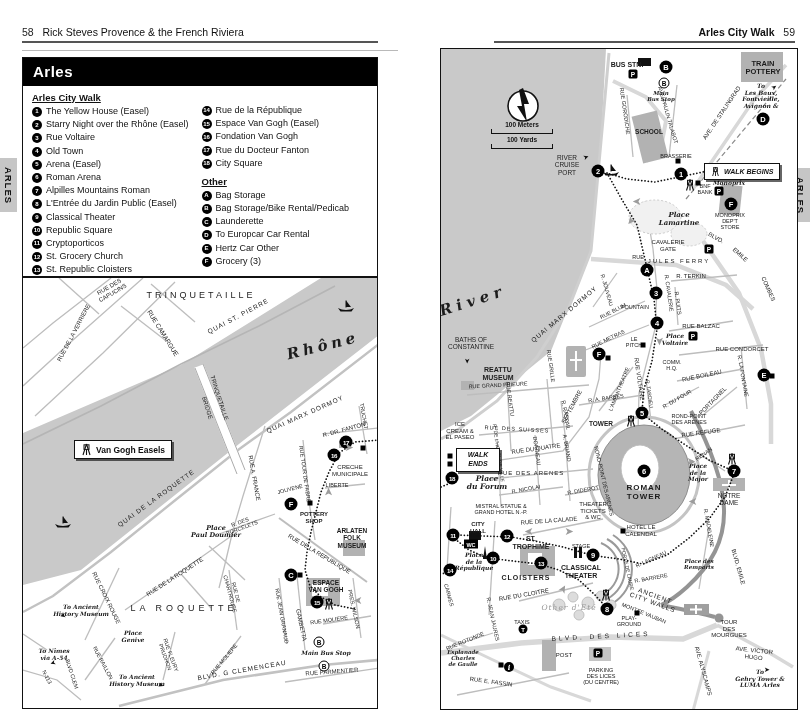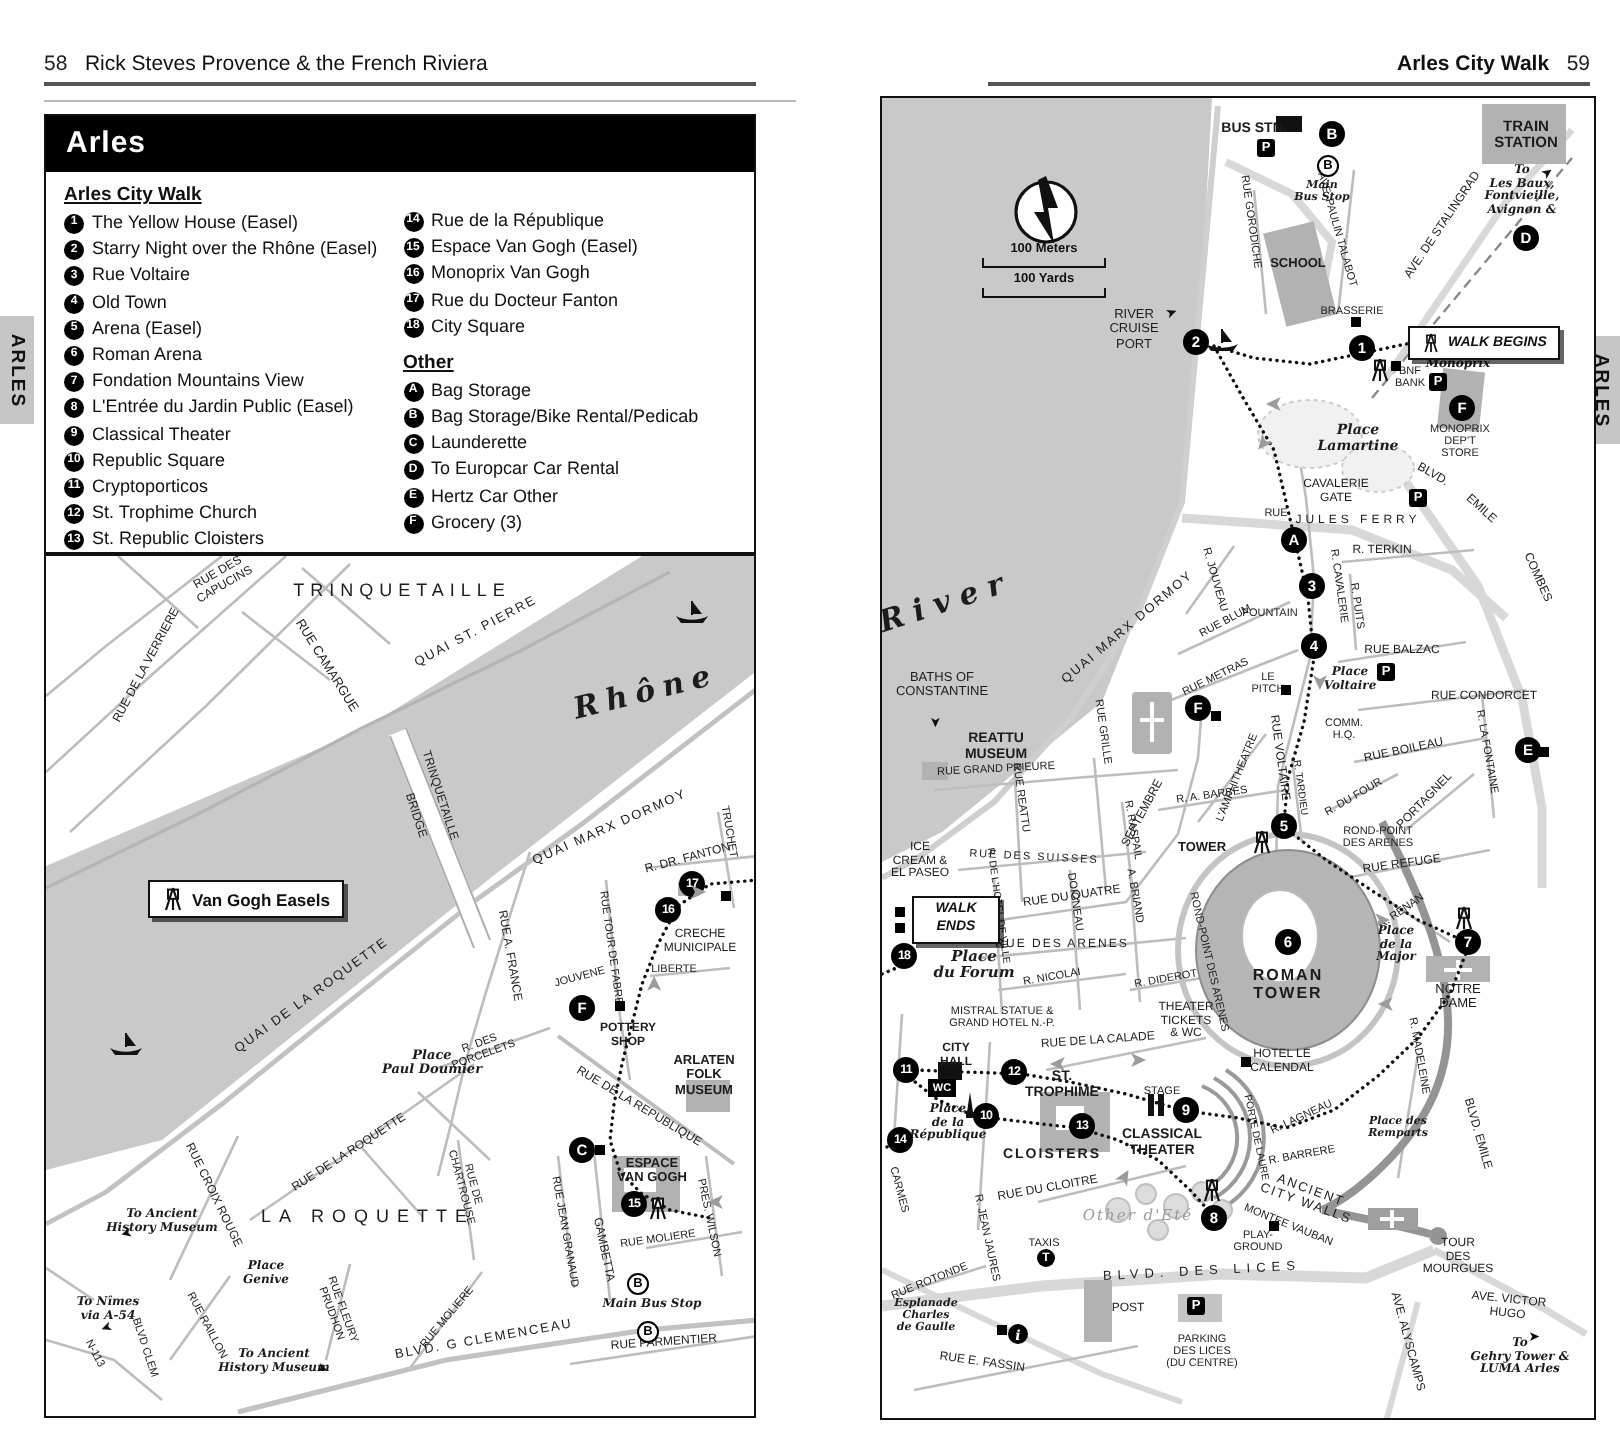--- a/index.html
+++ b/index.html
@@ -108,62 +108,62 @@
           <div class="lgrow">
             <span class="lgnum">5</span>
             <span>Arena (Easel)</span>
           </div>
           <div class="lgrow">
             <span class="lgnum">6</span>
             <span>Roman Arena</span>
           </div>
           <div class="lgrow">
             <span class="lgnum">7</span>
-            <span>Fondation Mountains View</span>
+            <span>Alpilles Mountains Roman</span>
           </div>
           <div class="lgrow">
             <span class="lgnum">8</span>
             <span>L'Entrée du Jardin Public (Easel)</span>
           </div>
           <div class="lgrow">
             <span class="lgnum">9</span>
             <span>Classical Theater</span>
           </div>
           <div class="lgrow">
             <span class="lgnum">10</span>
             <span>Republic Square</span>
           </div>
           <div class="lgrow">
             <span class="lgnum">11</span>
             <span>Cryptoporticos</span>
           </div>
           <div class="lgrow">
             <span class="lgnum">12</span>
-            <span>St. Trophime Church</span>
+            <span>St. Grocery Church</span>
           </div>
           <div class="lgrow">
             <span class="lgnum">13</span>
             <span>St. Republic Cloisters</span>
           </div>
         </div>
     </div>
     <div class="lcol">
       <div style="height:14px"></div>
       <div>
           <div class="lgrow">
             <span class="lgnum">14</span>
             <span>Rue de la République</span>
           </div>
           <div class="lgrow">
             <span class="lgnum">15</span>
             <span>Espace Van Gogh (Easel)</span>
           </div>
           <div class="lgrow">
             <span class="lgnum">16</span>
-            <span>Monoprix Van Gogh</span>
+            <span>Fondation Van Gogh</span>
           </div>
           <div class="lgrow">
             <span class="lgnum">17</span>
             <span>Rue du Docteur Fanton</span>
           </div>
           <div class="lgrow">
             <span class="lgnum">18</span>
             <span>City Square</span>
           </div>
         </div>
@@ -454,21 +454,21 @@
       <polyline points="293,425 284,448 268,470 248,489 226,506 202,515 178,510 156,507"></polyline>
       <polyline points="150,506 122,498 94,492 70,488 42,487 16,486"></polyline>
       <polyline points="14,490 28,501 44,508 55,510 80,513 98,515 118,521 138,531 154,546 164,557"></polyline>
       <polyline points="0,438 12,433"></polyline>
         <polyline points="9,523 0,525"></polyline>
     </g>
   </svg>
   <div>
       <span class="ml b" style="left: 186px; top: 16px; font-size: 7px; transform: translate(-50%, -50%) rotate(0deg);">BUS STN.</span>
       <span class="ml b" style="left: 322px; top: 19px; font-size: 7.5px; transform: translate(-50%, -50%) rotate(0deg);">TRAIN
-STATION</span>
+POTTERY</span>
       <span class="ml b i sf" style="left: 220px; top: 47px; font-size: 5.5px; transform: translate(-50%, -50%) rotate(0deg);">Main
 Bus Stop</span>
       <span class="ml b i sf" style="left: 320px; top: 47px; font-size: 6px; transform: translate(-50%, -50%) rotate(0deg);">To
 Les Baux,
 Fontvieille,
 Avignon &amp;</span>
       <span class="ml" style="left: 184px; top: 62px; font-size: 5.5px; transform: translate(-50%, -50%) rotate(82deg);">RUE GORODICHE</span>
       <span class="ml b" style="left: 208px; top: 83px; font-size: 6.5px; transform: translate(-50%, -50%) rotate(0deg);">SCHOOL</span>
       <span class="ml" style="left: 227px; top: 66px; font-size: 5.5px; transform: translate(-50%, -50%) rotate(74deg);">AVE. PAULIN TALABOT</span>
       <span class="ml" style="left: 281px; top: 64px; font-size: 6px; transform: translate(-50%, -50%) rotate(-56deg);">AVE. DE STALINGRAD</span>

